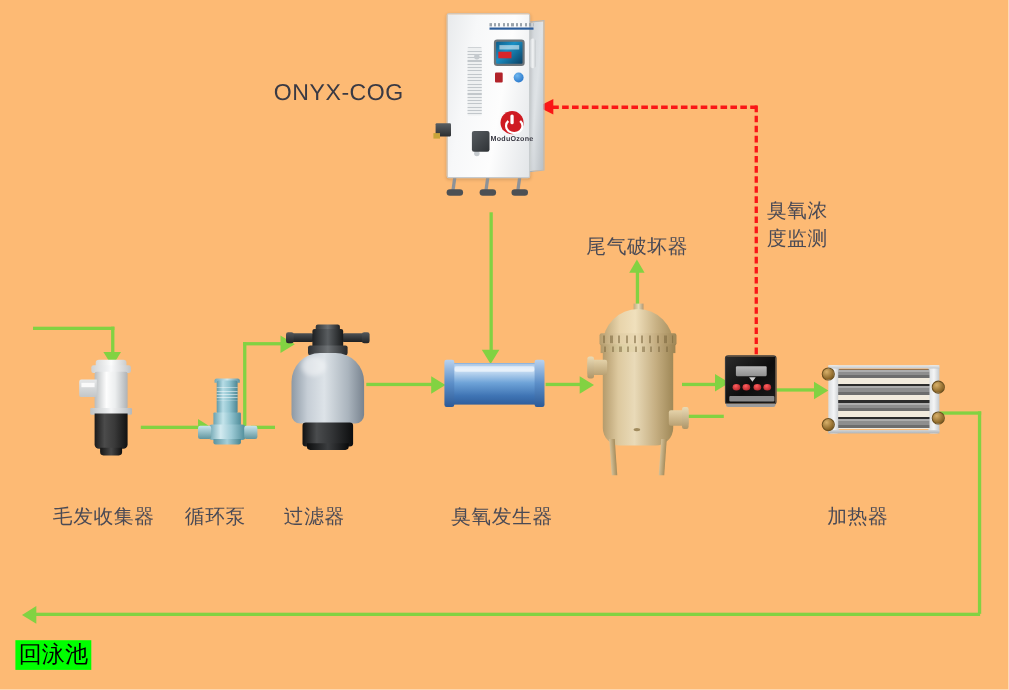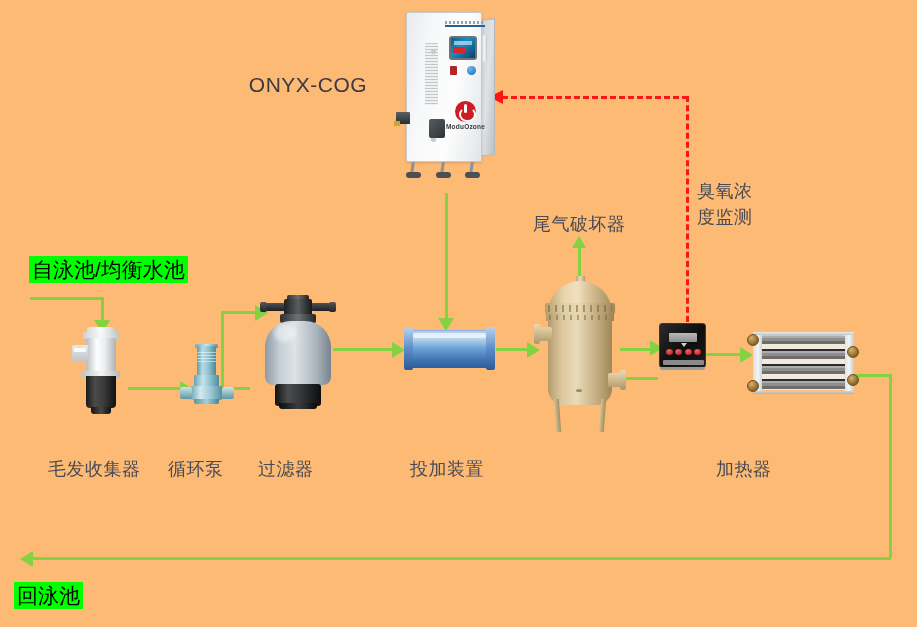--- a/index.html
+++ b/index.html
@@ -723,19 +723,18 @@
   <div class="label" style="left:533px; top:213px;">尾气破坏器</div>
 
   <div class="label" style="left:48px; top:458px;">毛发收集器</div>
 
   <div class="label label-red" style="left:697px; top:178px;">
     <div>臭氧浓</div>
     <div>度监测</div>
   </div>
   <div class="label" style="left:168px; top:458px;">循环泵</div>
   <div class="label" style="left:258px; top:458px;">过滤器</div>
-  <div class="label" style="left:410px; top:458px;">投加装置</div>
-  <div class="label" style="left:716px; top:458px;">加热器</div>
-
-  <div class="hl" style="left:29px; top:256px;">自泳池/均衡水池</div>
+  <div class="label" style="left:410px; top:458px;">臭氧发生器</div>
+  <div class="label" style="left:752px; top:458px;">加热器</div>
+
   <div class="hl" style="left:14px; top:582px;">回泳池</div>
 
 </div>
 
 </body></html>

